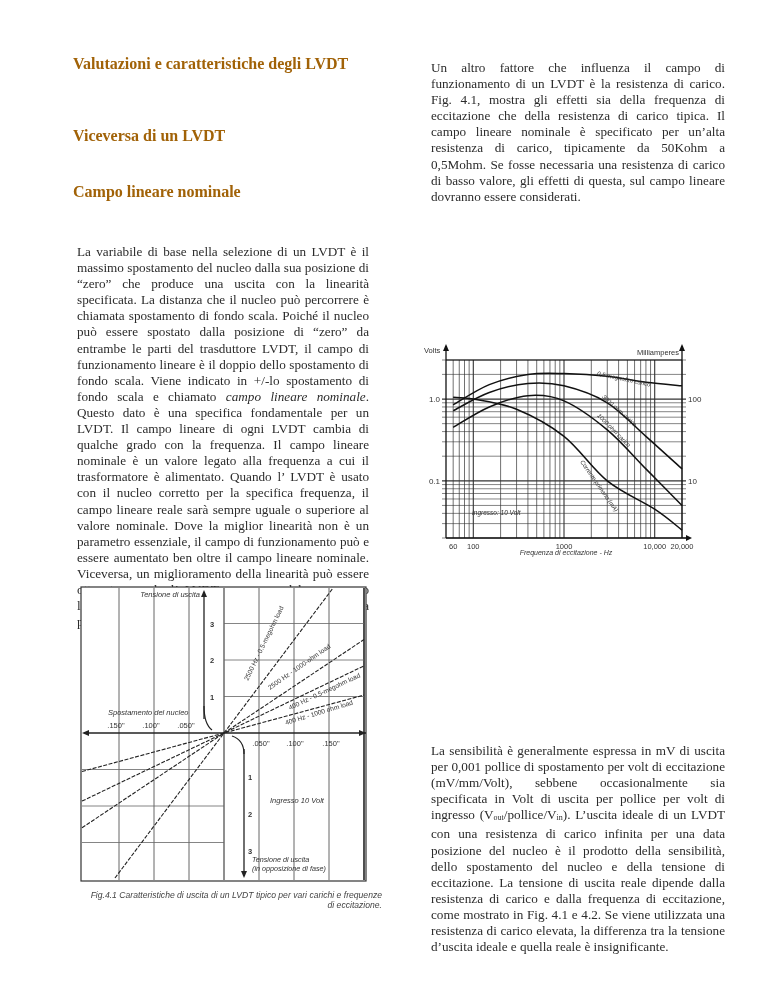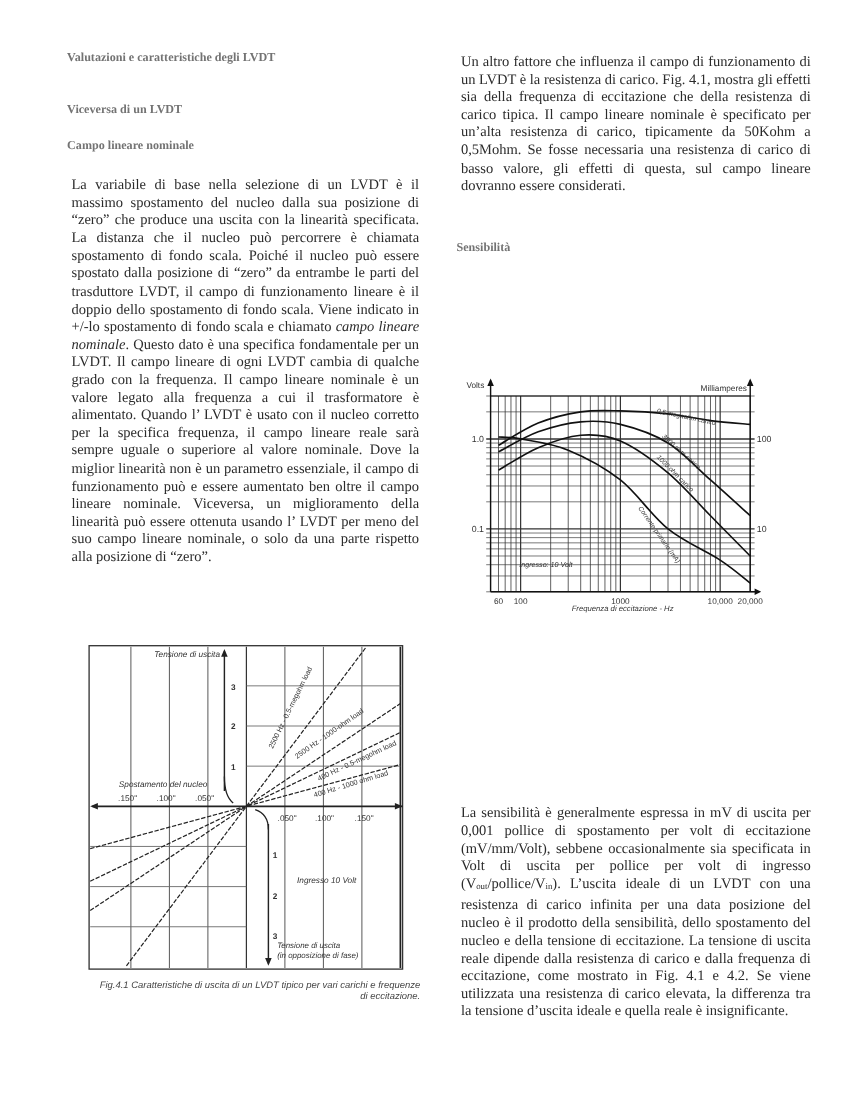--- a/index.html
+++ b/index.html
@@ -1,22 +1,22 @@
 <!DOCTYPE html>
 <html><head>
 <meta charset="utf-8">
 <style>
   html, body { margin: 0; padding: 0; background: #ffffff; }
   body { width: 768px; height: 994px; position: relative; overflow: hidden;
          font-family: "Liberation Serif", "DejaVu Serif", serif; color: #2b2b2b; }
   .col { position: absolute; top: 44px; width: 324px; font-size: 13.2px; line-height: 16.1px; }
   .col.left { left: 61px; }
   .col.right { left: 415px; width: 326px; }
-  p { margin: 4px; text-align: justify; }
-  h1, h2 { font-size: 11px; font-weight: bold; margin: 0; line-height: 16px; color: #737373; }
+  p { margin: 16px; text-align: justify; }
+  h1, h2 { font-size: 16px; font-weight: bold; margin: 12px; line-height: 16px; color: #a16207; }
   .gap { height: 16px; }
   .gap2 { height: 20px; }
   em { font-style: italic; }
   sub.small { font-size: 8px; vertical-align: -1px; }
 
   .fig { position: absolute; }
   .fig svg { display: block; }
   .fig text { font-family: "Liberation Sans", "DejaVu Sans", sans-serif; fill: #333; }
   .fig-cap { font-family: "Liberation Sans", "DejaVu Sans", sans-serif; font-style: italic;
              font-size: 8.6px; line-height: 10px; color: #444; text-align: right; }
@@ -38,21 +38,20 @@
   <div class="gap"></div>
   <h2>Campo lineare nominale</h2>
   <div class="gap"></div>
   <p><span>La variabile di base nella selezione di un LVDT è il massimo spostamento del nucleo dalla sua posizione di “zero” che produce una uscita con la linearità specificata. La distanza che il nucleo può percorrere è chiamata spostamento di fondo scala. Poiché il nucleo può essere spostato dalla posizione di “zero” da entrambe le parti del trasduttore LVDT, il campo di funzionamento lineare è il doppio dello spostamento di fondo scala. Viene indicato in +/-lo spostamento di fondo scala e chiamato </span><em>campo lineare nominale</em><span>. Questo dato è una specifica fondamentale per un LVDT. Il campo lineare di ogni LVDT cambia di qualche grado con la frequenza. Il campo lineare nominale è un valore legato alla frequenza a cui il trasformatore è alimentato. Quando l’ LVDT è usato con il nucleo corretto per la specifica frequenza, il campo lineare reale sarà sempre uguale o superiore al valore nominale. Dove la miglior linearità non è un parametro essenziale, il campo di funzionamento può e essere aumentato ben oltre il campo lineare nominale. Viceversa, un miglioramento della linearità può essere ottenuta usando l’ LVDT per meno del suo campo lineare nominale, o solo da una parte rispetto alla posizione di “zero”.</span></p>
 </div>
 
 <div class="col right">
   <p>Un altro fattore che influenza il campo di funzionamento di un LVDT è la resistenza di carico. Fig. 4.1, mostra gli effetti sia della frequenza di eccitazione che della resistenza di carico tipica. Il campo lineare nominale è specificato per un’alta resistenza di carico, tipicamente da 50Kohm a 0,5Mohm. Se fosse necessaria una resistenza di carico di basso valore, gli effetti di questa, sul campo lineare dovranno essere considerati.</p>
   <div class="gap2"></div>
   <div class="gap"></div>
-  <h2>Sensibilità</h2>
   <div class="gap"></div>
 </div>
 
 <div class="col right" style="top:727px;">
   <p><span>La sensibilità è generalmente espressa in mV di uscita per 0,001 pollice di spostamento per volt di eccitazione (mV/mm/Volt), sebbene occasionalmente sia specificata in Volt di uscita per pollice per volt di ingresso (V</span><sub class="small">out</sub><span>/pollice/V</span><sub class="small">in</sub><span>). L’uscita ideale di un LVDT con una resistenza di carico infinita per una data posizione del nucleo è il prodotto della sensibilità, dello spostamento del nucleo e della tensione di eccitazione. La tensione di uscita reale dipende dalla resistenza di carico e dalla frequenza di eccitazione, come mostrato in Fig. 4.1 e 4.2. Se viene utilizzata una resistenza di carico elevata, la differenza tra la tensione d’uscita ideale e quella reale è insignificante.</span></p>
 </div>
 
 <div class="fig" id="fig41">
   <svg id="svg41" width="290" height="300" viewBox="0 0 290 300">
     <rect x="1" y="1" width="285" height="294" fill="#fff" stroke="#333" stroke-width="1.2"></rect>

